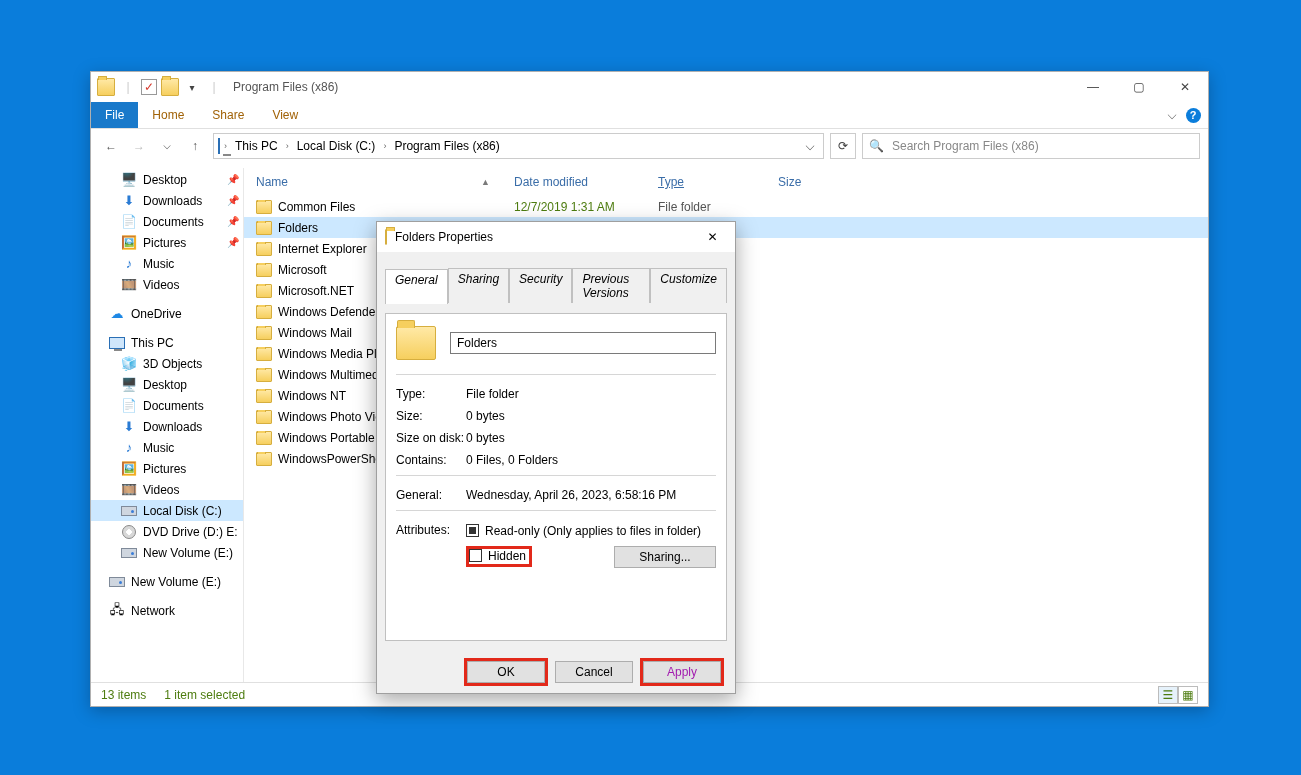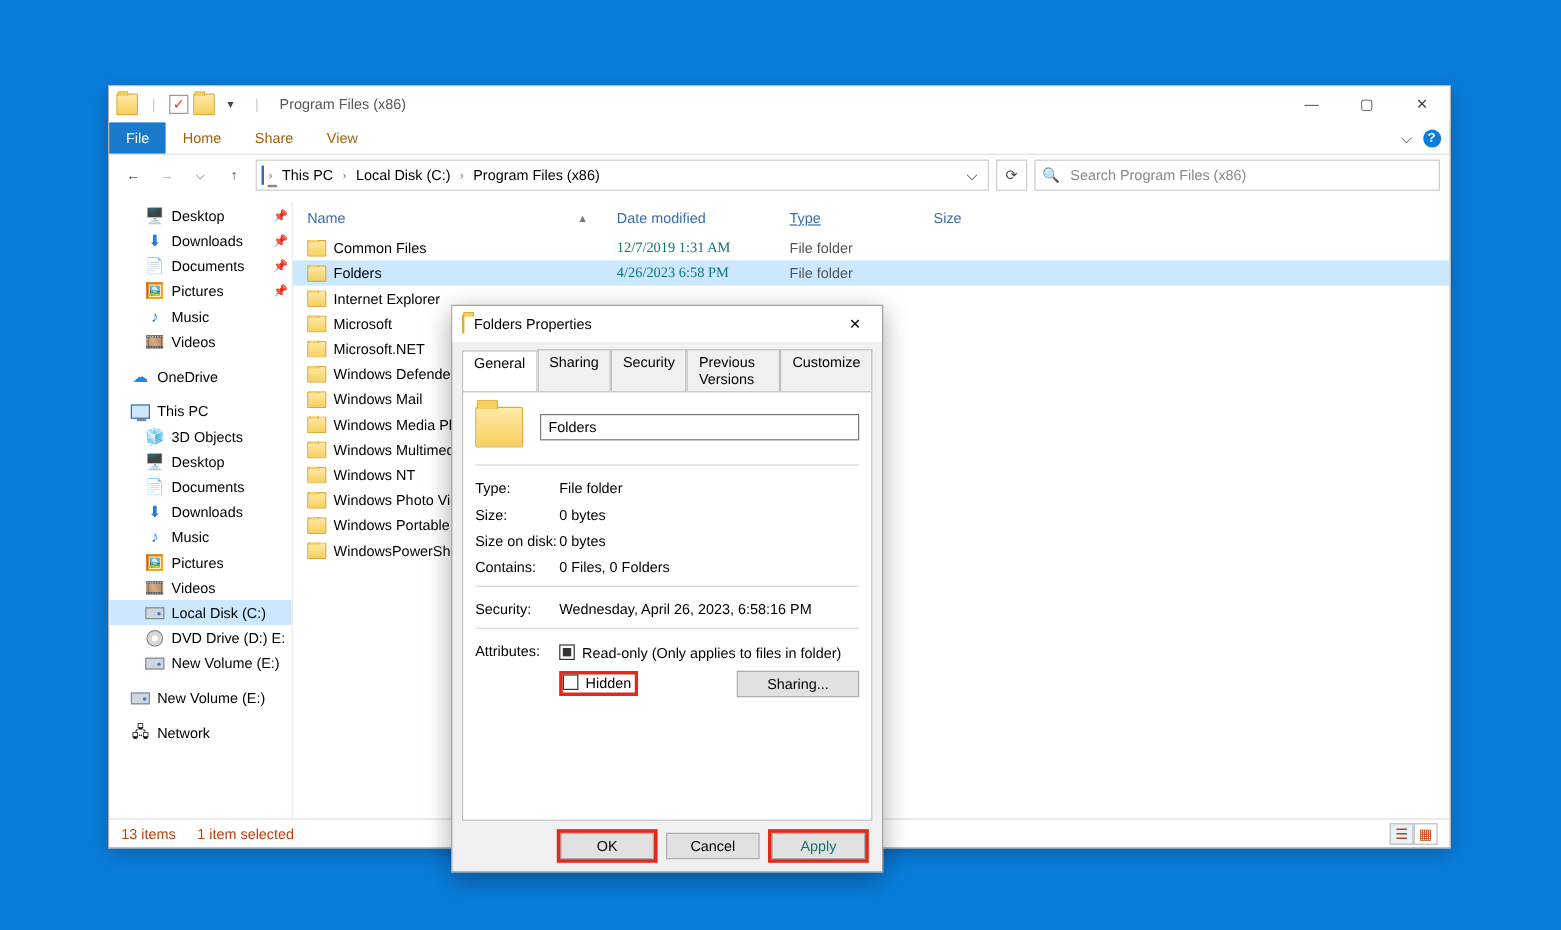--- a/index.html
+++ b/index.html
@@ -60,65 +60,65 @@
   .col.name { width: 258px; }
   .col.date { width: 144px; }
   .col.type { width: 120px; text-decoration: underline; }
   .col.size { width: 100px; }
   .sort-up { font-size:9px; color:#7a7a7a;}
   .rows { }
   .row { height: 21px; display:flex; align-items:center; }
   .row.sel { background:#cce8ff; }
   .row .cell { padding: 0 12px; overflow:hidden; white-space:nowrap; text-overflow:ellipsis;}
   .row .cell.name { width: 258px; display:flex; align-items:center; gap:6px;}
-  .row .cell.date { width: 144px; color:#0f766e;font-family:Liberation Serif, serif;}
+  .row .cell.date { width: 144px; color:#4d7c0f;}
   .row .cell.type { width: 120px; color:#555;}
   .row .cell.size { width: 100px; color:#555;}
   .fold-icn { width:16px; height:14px; background: linear-gradient(#ffe9a6,#f6cf5e); border:1px solid #d6ae3e; border-radius:1px; position:relative;}
   .fold-icn::before{ content:''; position:absolute; left:0; top:-3px; width:7px; height:3px; background:#f6cf5e; border:1px solid #d6ae3e; border-bottom:none; border-radius:1px 1px 0 0;}
 
   
-  .status { position:absolute; left:0; right:0; bottom:0; height:24px; border-top:1px solid #e0e0e0; display:flex; align-items:center; padding: 0 10px; color:#c2410c; gap: 18px;}
+  .status { position:absolute; left:0; right:0; bottom:0; height:24px; border-top:1px solid #e0e0e0; display:flex; align-items:center; padding: 0 10px; color:#4d7c0f; gap: 18px;}
   .status .viewbtns { margin-left:auto; display:flex; gap:0;}
   .status .viewbtns div { width:20px; height:18px; border:1px solid #bcbcbc; display:flex; align-items:center; justify-content:center;}
   .status .viewbtns div:first-child{ background:#e6f2fb; }
 
   
   .dialog {
     position: absolute;
-    left: 376px; top: 254px;
+    left: 376px; top: 221px;
     width: 360px; height: 473px;
     background: #f0f0f0;
     border: 1px solid #9f9f9f;
     box-shadow: 0 6px 20px rgba(0,0,0,.35);
-    display:flex; flex-direction:column;
+    display:flex; flex-direction:column;gap:10px;
   }
   .dlg-titlebar { height:30px; background:#fff; display:flex; align-items:center; padding-left: 8px;}
   .dlg-title { margin-left:8px; }
   .dlg-close { margin-left:auto; width:45px; height:30px; display:flex; align-items:center; justify-content:center;}
-  .tab-strip { display:flex; gap:0; margin: 6px 8px 0 8px;}
+  .tab-strip { display:flex; gap:0; margin: 6px 8px 0 8px; font-style: italic;}
   .ptab { padding: 3px 9px; border:1px solid #c0c0c0; border-bottom:none; background:#f0f0f0; font-size:12px;}
   .ptab.active { background:#fff;  position:relative; top:1px; }
   .tab-body { margin: 0 8px 0 8px; border:1px solid #c0c0c0; background:#fff; flex:1; padding: 0; position:relative;}
   .tbi { padding: 12px 10px 6px 10px; }
   .name-row { display:flex; align-items:center; gap:14px; padding-bottom: 10px;}
   .big-fold { width:40px; height:34px; background: linear-gradient(#ffe9a6,#f6cf5e); border:1px solid #d6ae3e; border-radius:2px; position:relative;}
   .big-fold::before{ content:''; position:absolute; left:0; top:-7px; width:16px; height:7px; background:#f6cf5e; border:1px solid #d6ae3e; border-bottom:none; border-radius:2px 2px 0 0;}
   .name-input { flex:1; height:22px; border:1px solid #7a7a7a; padding: 0 6px; background:#fff;}
   .hr { height:1px; background:#d6d6d6; margin: 4px 0 8px 0;}
   .prop-row { display:flex; padding: 4px 0;}
   .prop-label { width:70px; }
   .prop-value { flex:1; }
   .chk { display:inline-flex; align-items:center; gap:6px; }
   .chkbox { width:13px; height:13px; border:1px solid #333; display:inline-flex; align-items:center; justify-content:center; background:#fff;}
   .chkbox.filled::after { content:''; width:7px; height:7px; background:#333;}
   .adv-btn { float:right; width:102px; height:22px; border:1px solid #adadad; background:#e1e1e1;}
   .dlg-buttons { height:42px; display:flex; align-items:center; justify-content:flex-end; gap:10px; padding: 0 14px;}
   .dlg-btn { width:78px; height:22px; border:1px solid #adadad; background:#e1e1e1; display:flex; align-items:center; justify-content:center;}
-  .dlg-btn.disabled { color:#0f766e; }
+  .dlg-btn.disabled { color:#a21caf; }
   .highlight { outline: 3px solid #e2291a; outline-offset: 0;}
   .highlight-inset { box-shadow: inset 0 0 0 3px #e2291a; padding:2px;}
   .pc-icon { width:16px; height:12px; border:1px solid #2a6fb5; background:#cfe6fb; position:relative;}
   .pc-icon::after{content:''; position:absolute; bottom:-3px; left:4px; width:8px; height:2px; background:#888;}
   .drive-icon{ width:16px; height:10px; background:#cfd6df; border:1px solid #7f8a99; position:relative;}
   .drive-icon::after{content:''; position:absolute; right:2px; top:3px; width:3px; height:3px; border-radius:50%; background:#3b7dd8;}
   .cd-icon{ width:14px;height:14px;border:1px solid #888;border-radius:50%; background:radial-gradient(circle,#fff 30%, #d8d8d8 31%);}  
 </style>
 </head>
 <body>
@@ -463,21 +463,21 @@
       <div class="prop-row">
           <div class="prop-label">Size on disk:</div>
           <div class="prop-value">0 bytes</div>
         </div>
       <div class="prop-row">
           <div class="prop-label">Contains:</div>
           <div class="prop-value">0 Files, 0 Folders</div>
         </div>
       <div class="hr"></div>
       <div class="prop-row">
-          <div class="prop-label">Security:</div>
+          <div class="prop-label">General:</div>
           <div class="prop-value">Wednesday, April 26, 2023, 6:58:16 PM</div>
         </div>
       <div class="hr"></div>
       <div class="prop-row">
         <div class="prop-label">Attributes:</div>
         <div class="prop-value">
           <label class="chk">
               <span class="chkbox filled"></span>
               <span>Read-only (Only applies to files in folder)</span>
             </label>

